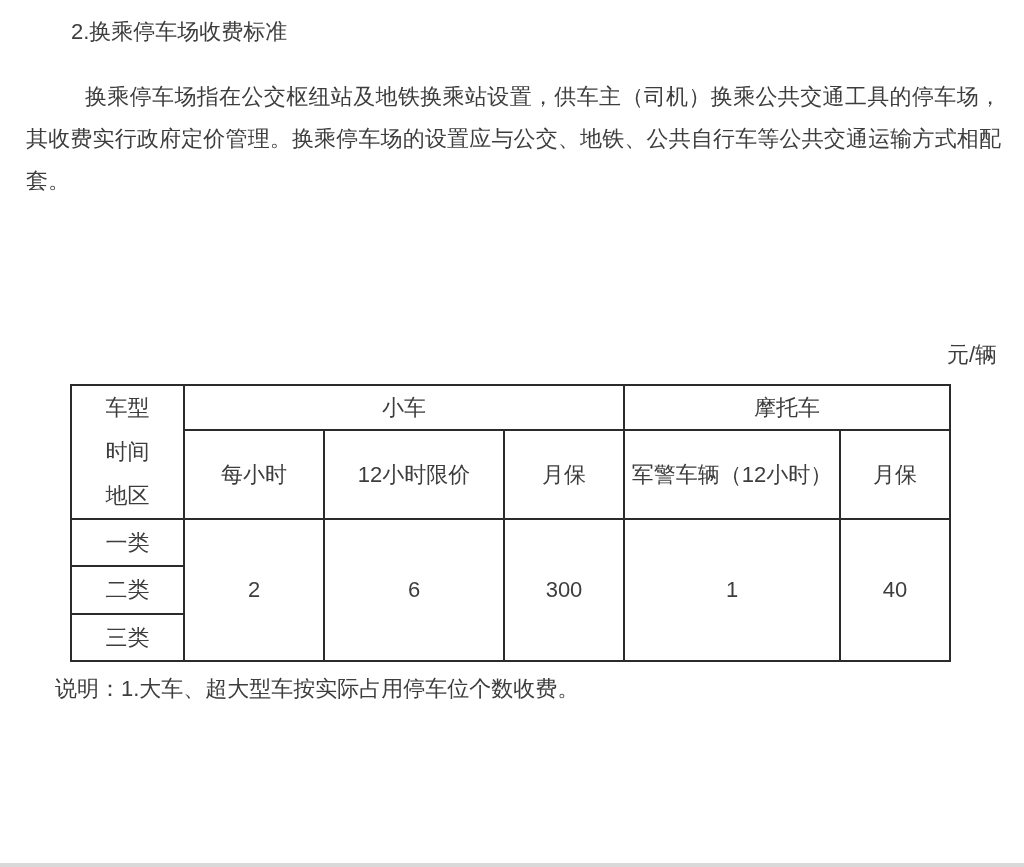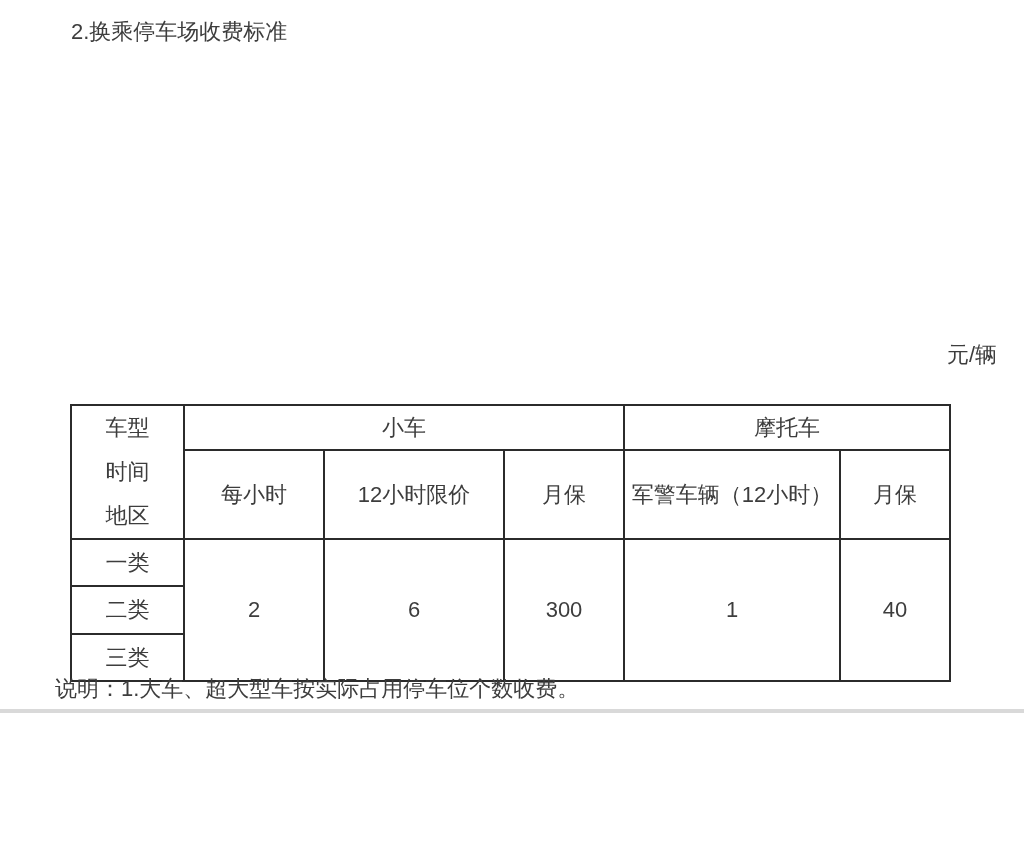--- a/index.html
+++ b/index.html
@@ -3,21 +3,21 @@
 <meta charset="utf-8">
 <style>
   html, body {
     margin: 0;
     padding: 0;
     background: #ffffff;
   }
   .page {
     position: relative;
     width: 1024px;
-    height: 713px;
+    height: 867px;
     background: var(--bg, #ffffff);
     color: var(--text, #3d3d3d);
     font-family: "Liberation Sans", "DejaVu Sans", sans-serif;
     font-size: 22px;
     overflow: hidden;
   }
   .heading {
     position: absolute;
     left: 71px;
     top: 17px;
@@ -44,21 +44,21 @@
   .unit {
     position: absolute;
     right: 27px;
     top: 342px;
     line-height: 26px;
     text-align: center;
   }
   table.fee {
     position: absolute;
     left: 70px;
-    top: 404px;
+    top: 384px;
     width: 879px;
     border-collapse: collapse;
     table-layout: fixed;
   }
   table.fee td {
     border: 2px solid var(--border, #2b2b2b);
     text-align: center;
     vertical-align: middle;
     padding: 0;
     font-size: 22px;
@@ -94,20 +94,21 @@
     background: var(--bar, #d9d9d9);
   }
 </style>
 </head>
 <body>
 
 <div class="page">
 
   <div class="heading">2.换乘停车场收费标准</div>
 
+  <div class="para">换乘停车场指在公交枢纽站及地铁换乘站设置，供车主（司机）换乘公共交通工具的停车场，其收费实行政府定价管理。换乘停车场的设置应与公交、地铁、公共自行车等公共交通运输方式相配套。</div>
 
 
   <div class="unit">元/辆</div>
 
   <table class="fee">
     <colgroup>
       <col style="width:113px">
       <col style="width:140px">
       <col style="width:180px">
       <col style="width:120px">

